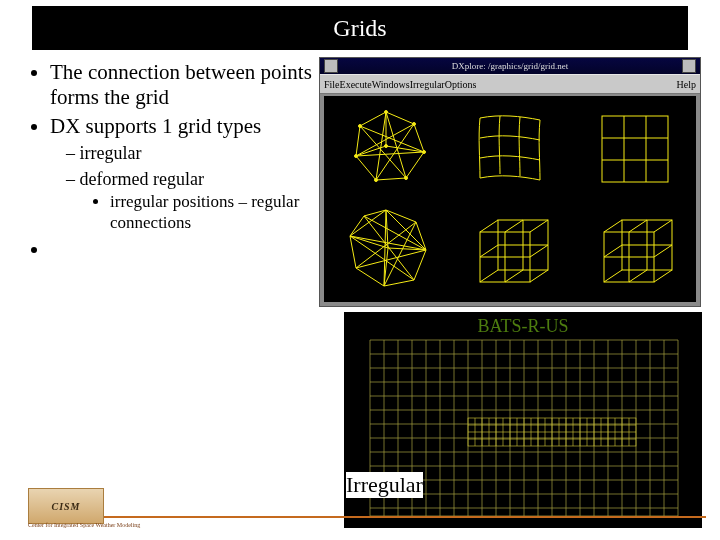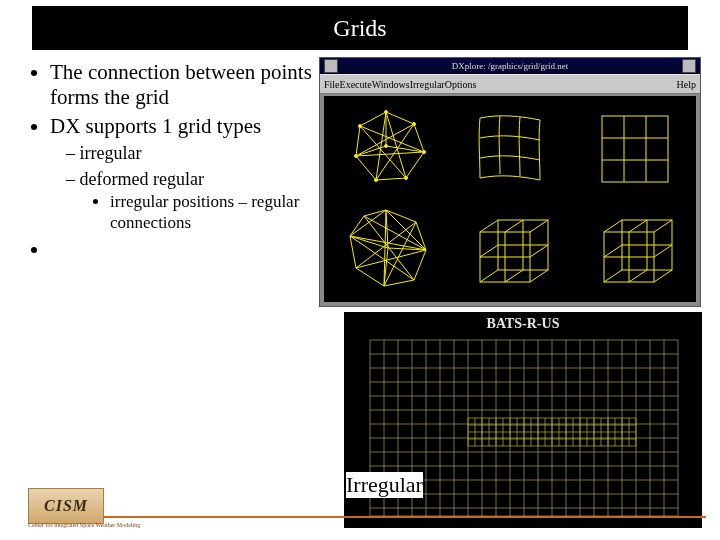--- a/index.html
+++ b/index.html
@@ -102,24 +102,23 @@
     left: 344px;
     top: 312px;
     width: 358px;
     height: 216px;
     background: #000;
   }
   .bats-title {
     position: absolute;
     left: 0; right: 0; top: 4px;
     text-align: center;
-    color: #e5e5e5;
-    font-size: 14px;
+    color: #4d7c0f;
+    font-size: 18px;
     font-family: "Times New Roman", serif;
-    font-weight: bold;
   }
 
   .irregular-label {
     position: absolute;
     left: 346px;
     top: 472px;
     font-size: 22px;
     color: #000;
     background: #fff;
   }
@@ -137,21 +136,21 @@
     position: absolute;
     left: 28px;
     top: 488px;
     width: 74px;
     height: 34px;
     background: linear-gradient(#e9d4b1, #d0a86d);
     border: 1px solid #aa7d3e;
     display: flex;
     align-items: center;
     justify-content: center;
-    font-size: 16px;
+    font-size: 10px;
     font-weight: bold;
     letter-spacing: 1px;
     color: #3a2a15;
     font-style: italic;
   }
   .logo-sub {
     position: absolute;
     left: 28px;
     top: 522px;
     font-size: 6px;

